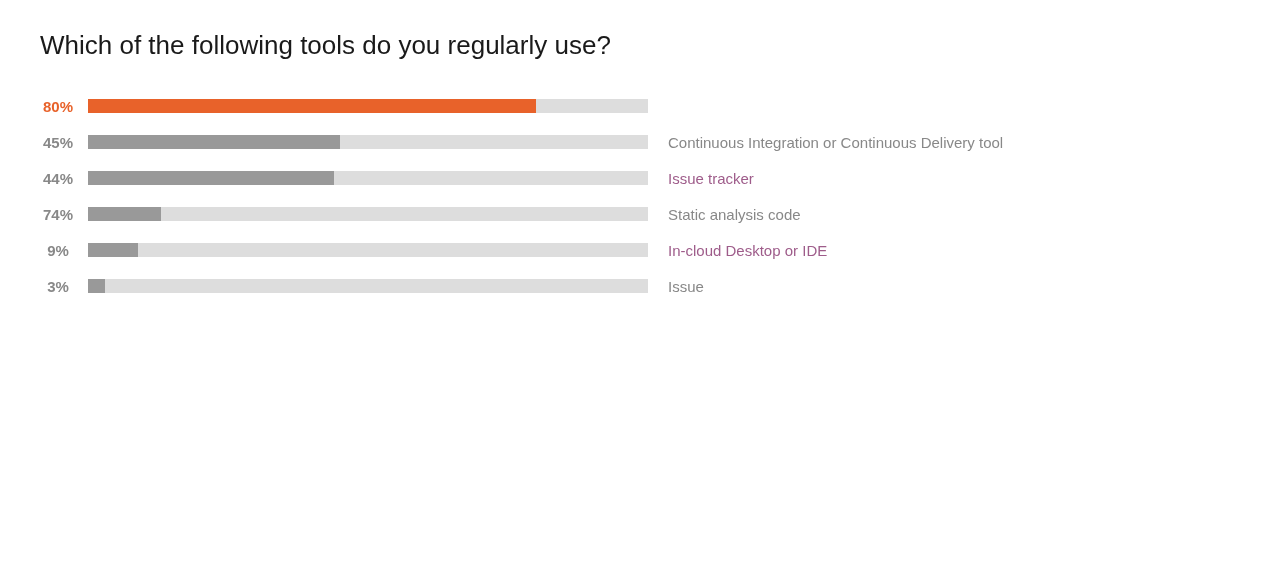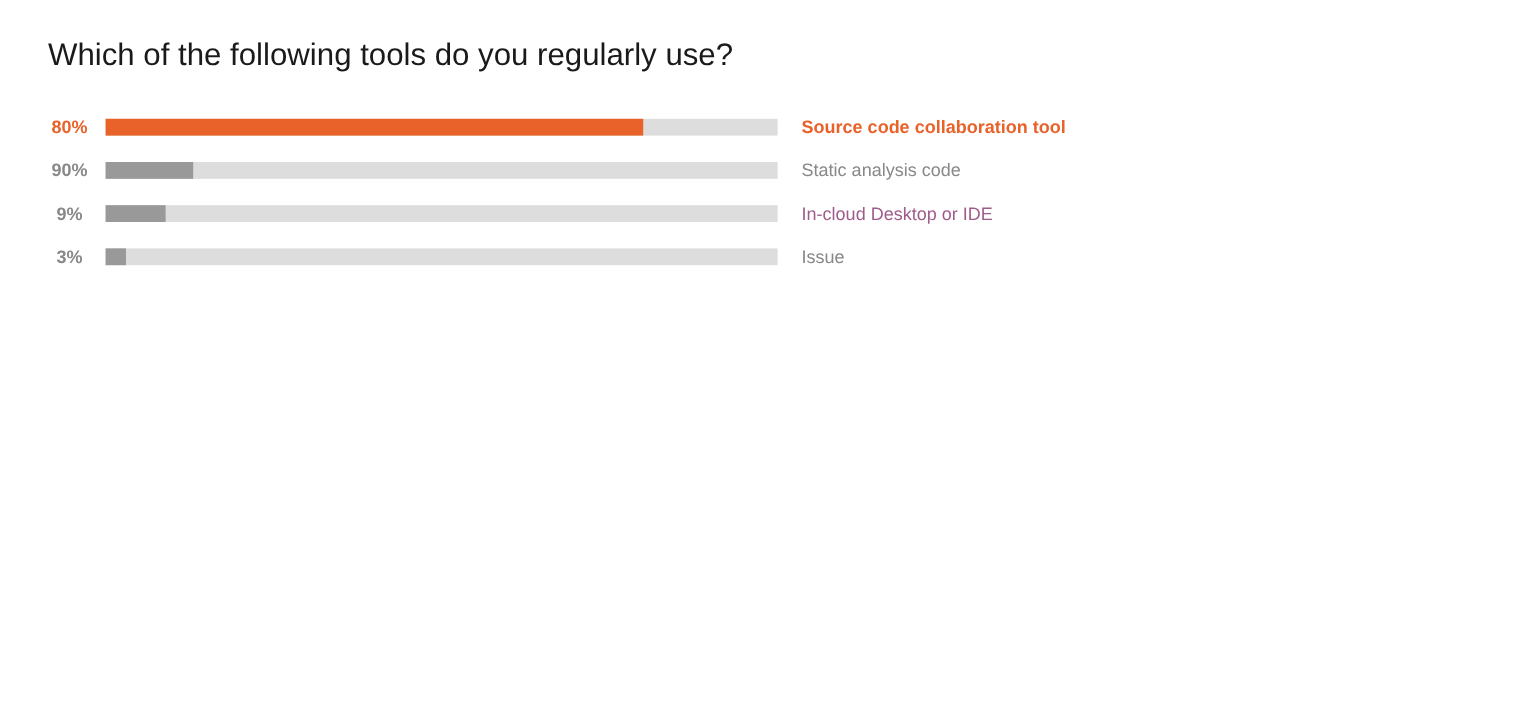--- a/index.html
+++ b/index.html
@@ -75,24 +75,37 @@
 <body>
 
 <h1>Which of the following tools do you regularly use?</h1>
 
 <div class="chart-area" id="bar-chart">
     <div class="bar-row">
       <div class="pct-label highlight">80%</div>
       <div class="bar-track">
         <div class="bar-fill orange" style="width: 448px;"></div>
       </div>
-      <div class="tool-label highlight">Source code collaboration tool</div>
     </div>
     <div class="bar-row">
-      <div class="pct-label">90%</div>
+      <div class="pct-label">45%</div>
+      <div class="bar-track">
+        <div class="bar-fill gray" style="width: 252px;"></div>
+      </div>
+      <div class="tool-label">Continuous Integration or Continuous Delivery tool</div>
+    </div>
+    <div class="bar-row">
+      <div class="pct-label">44%</div>
+      <div class="bar-track">
+        <div class="bar-fill gray" style="width: 246.4px;"></div>
+      </div>
+      <div class="tool-label purple">Issue tracker</div>
+    </div>
+    <div class="bar-row">
+      <div class="pct-label">74%</div>
       <div class="bar-track">
         <div class="bar-fill gray" style="width: 72.8px;"></div>
       </div>
       <div class="tool-label">Static analysis code</div>
     </div>
     <div class="bar-row">
       <div class="pct-label">9%</div>
       <div class="bar-track">
         <div class="bar-fill gray" style="width: 50.4px;"></div>
       </div>

